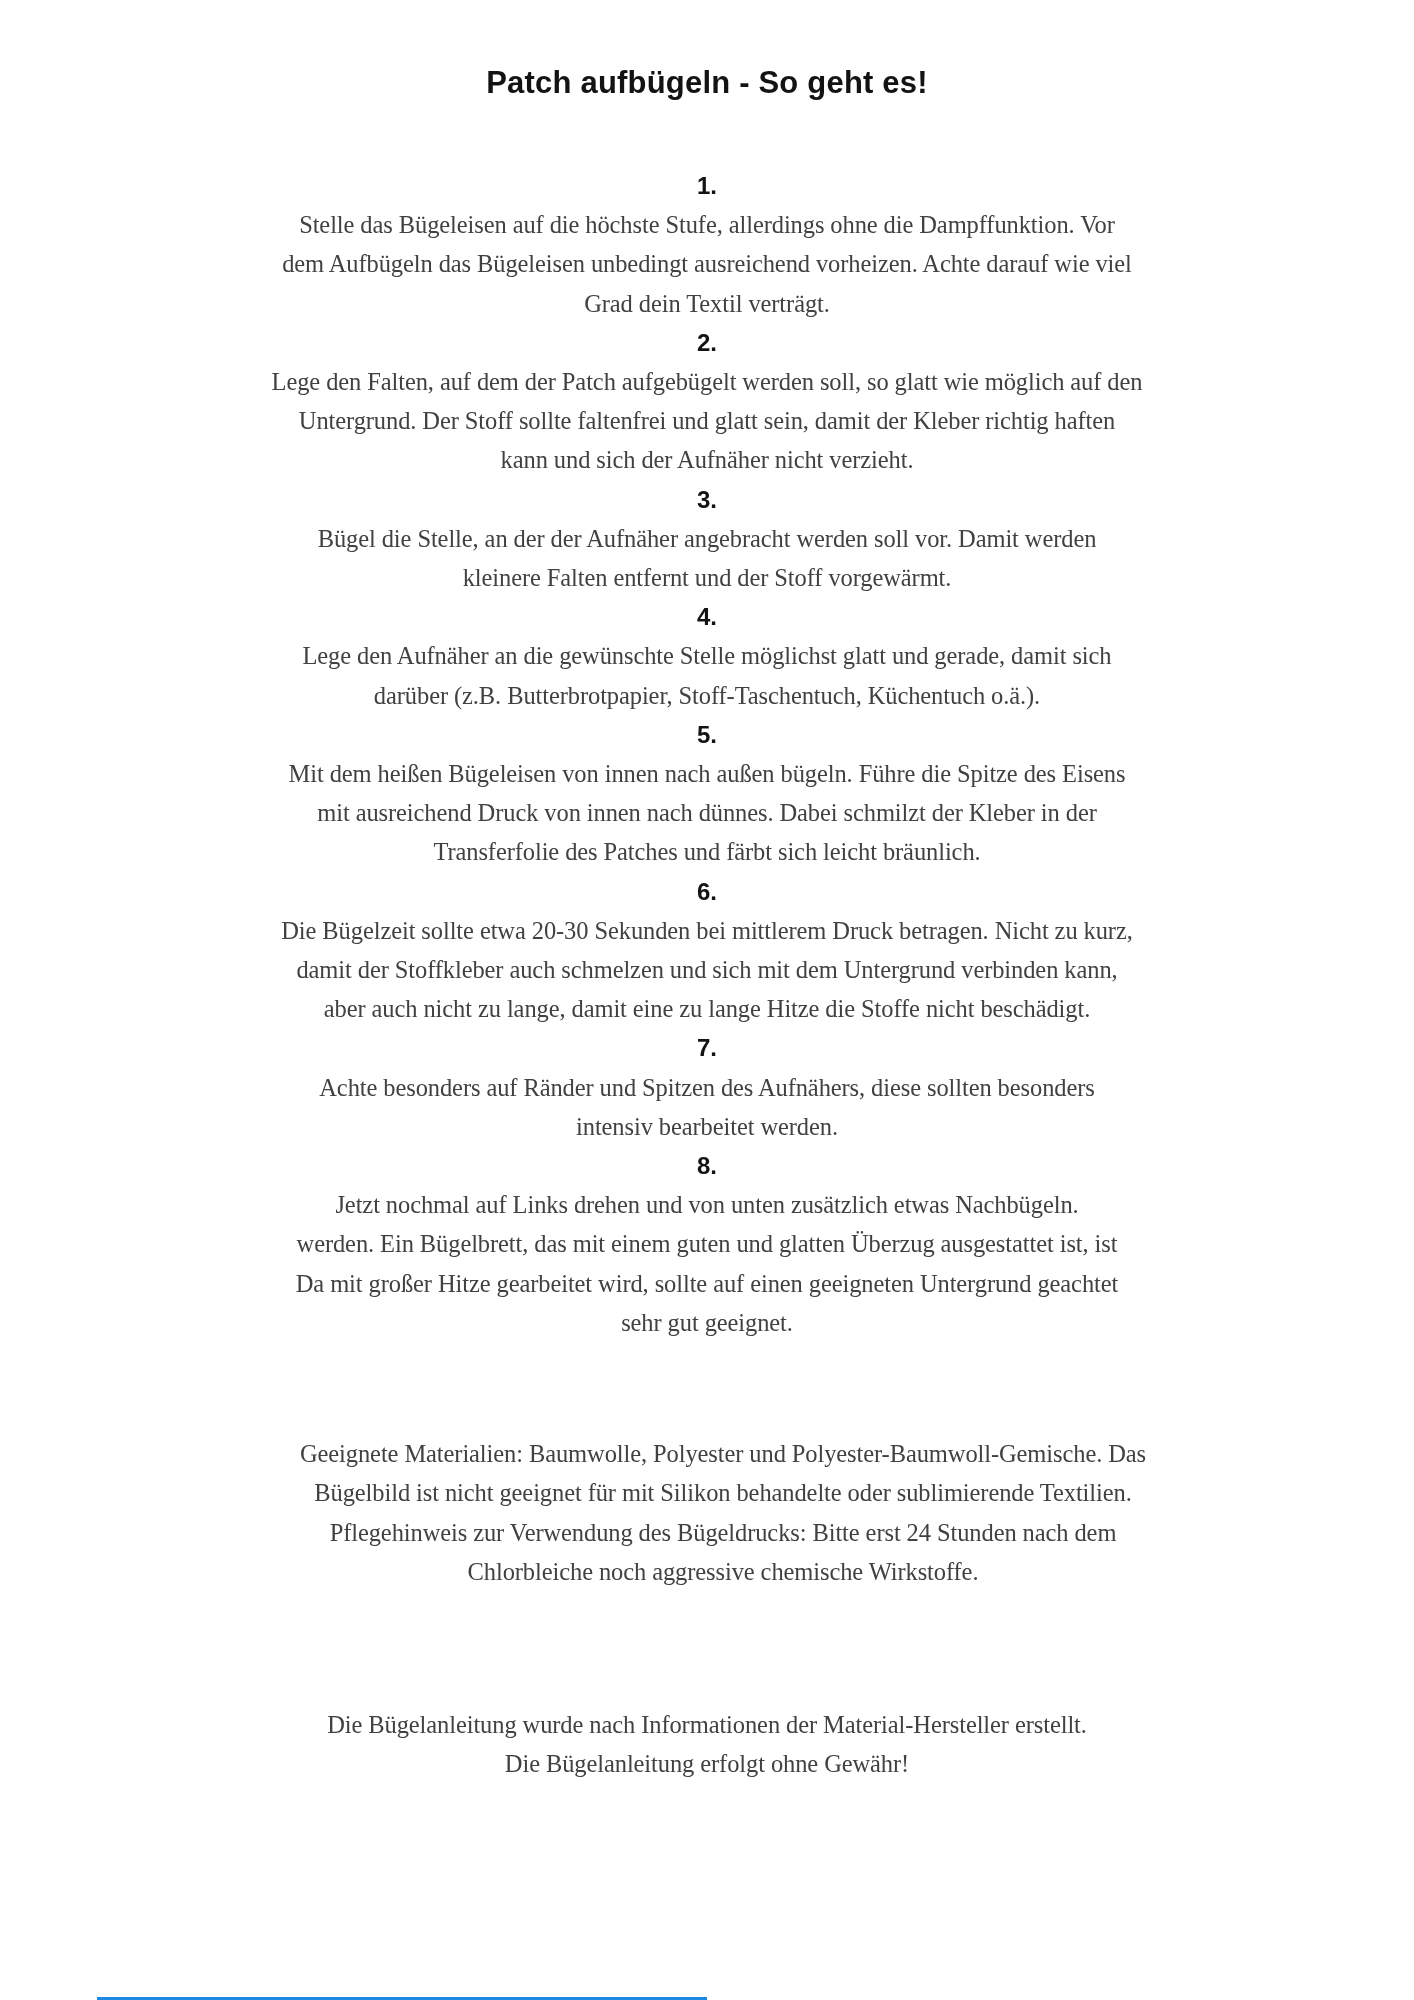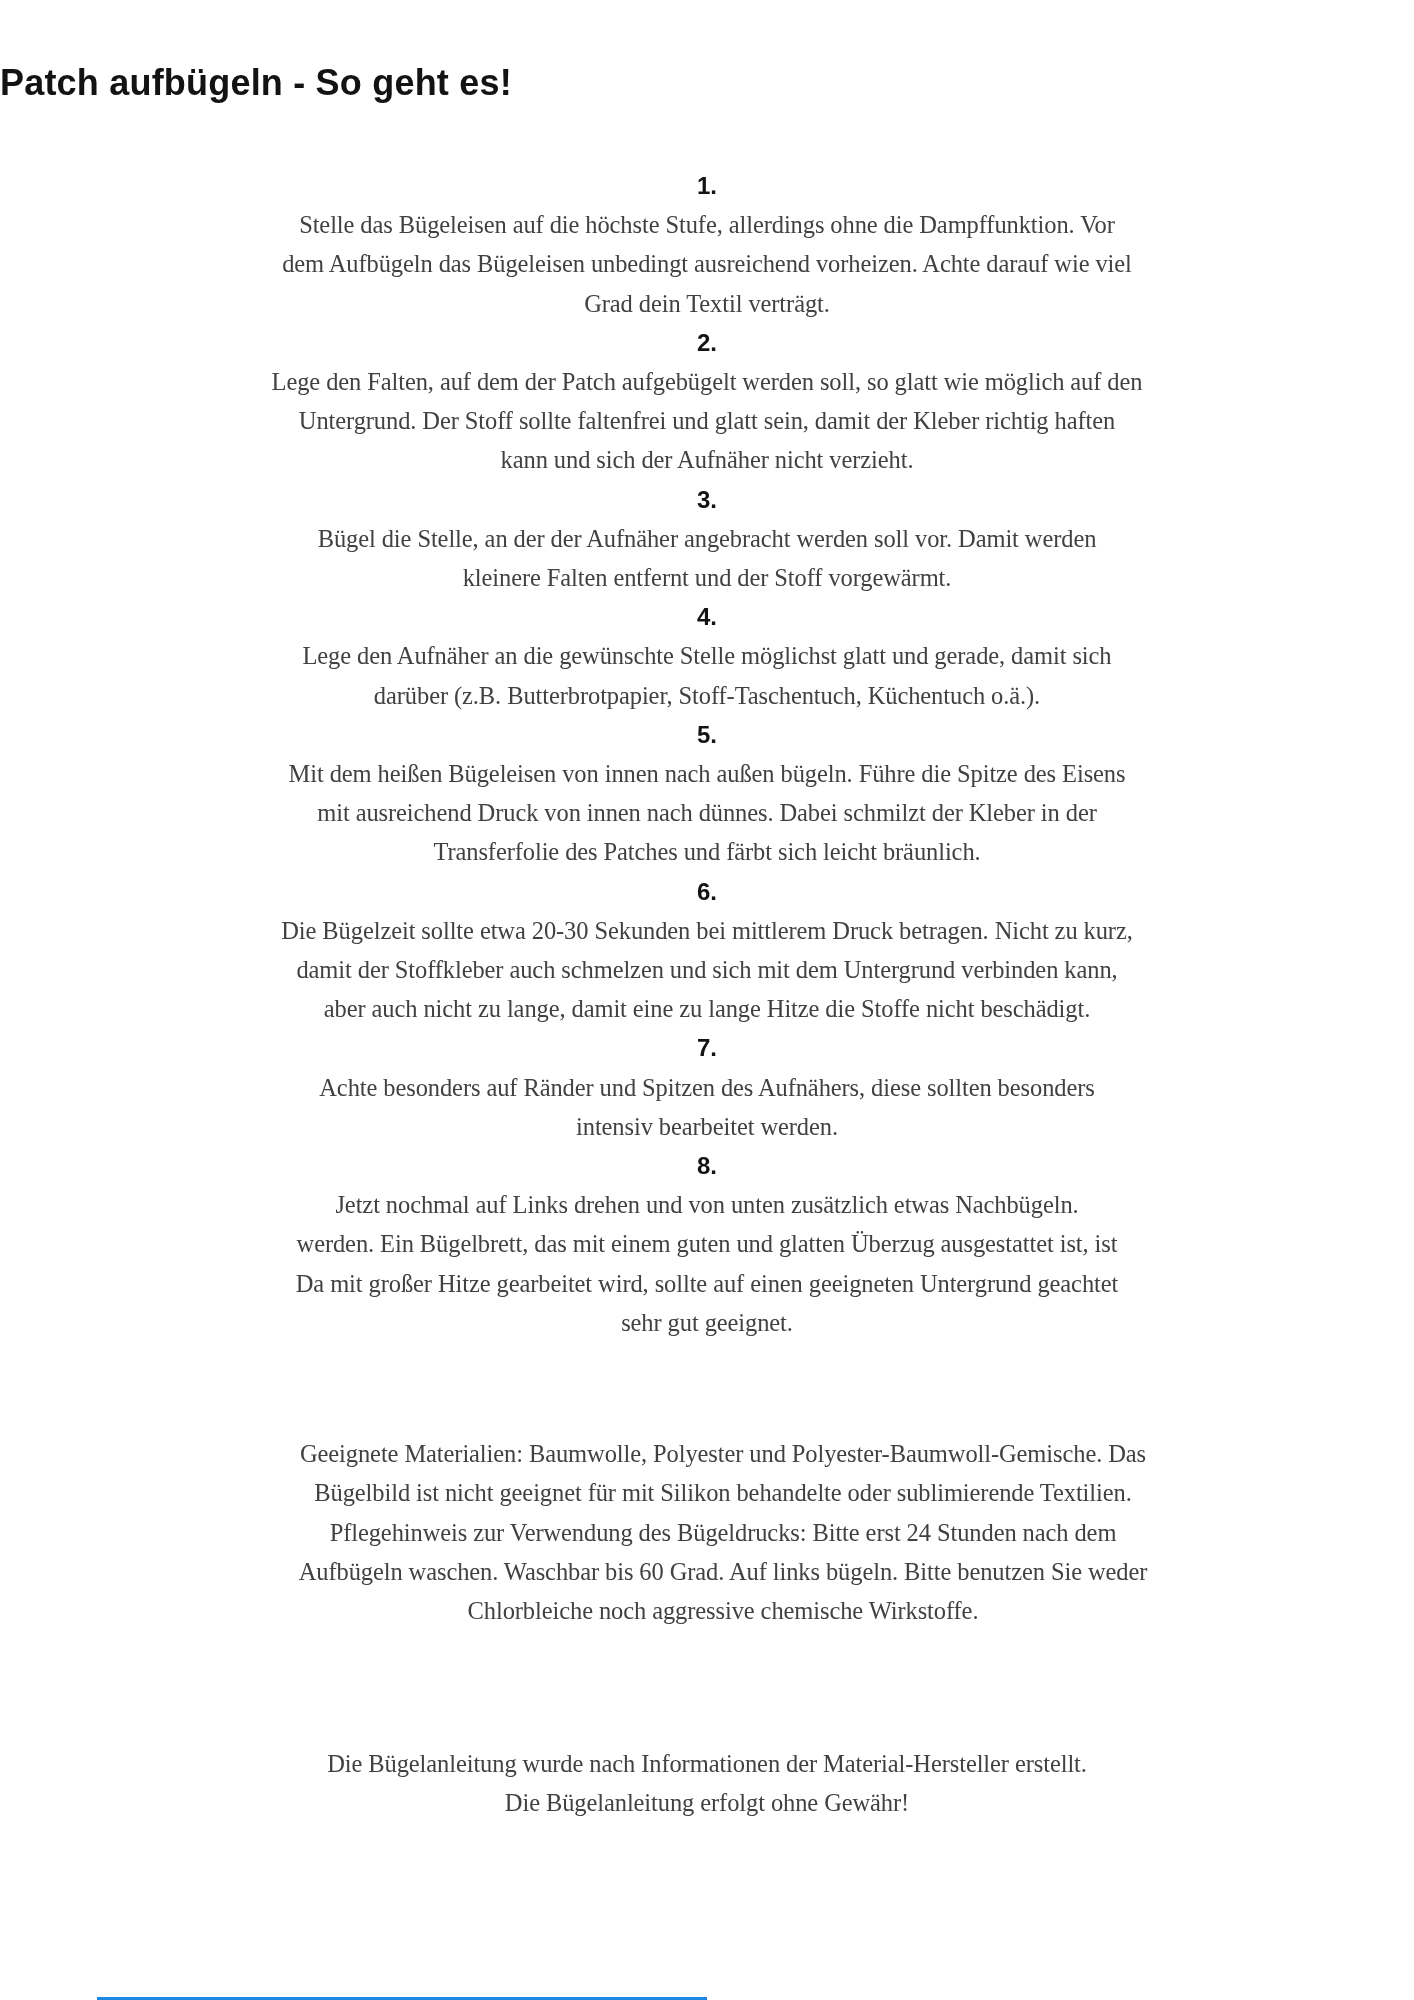--- a/index.html
+++ b/index.html
@@ -14,21 +14,22 @@
     overflow: hidden;
     font-family: "Liberation Sans", sans-serif;
   }
   .page {
     position: absolute;
     inset: 0;
     background: #ffffff;
   }
   .doc-title {
     margin-top: 60px;
-    font-size: 36px;
+    text-align: center;
+    font-size: 31px;
     line-height: 46px;
     font-weight: 700;
     color: #131313;
     letter-spacing: 0.2px;
   }
   .steps {
     margin-top: 60px;
   }
   .step-num {
     text-align: center;
@@ -98,21 +99,20 @@
       <div class="text-line">Jetzt nochmal auf Links drehen und von unten zusätzlich etwas Nachbügeln.</div>
       <div class="text-line">werden. Ein Bügelbrett, das mit einem guten und glatten Überzug ausgestattet ist, ist</div>
       <div class="text-line">Da mit großer Hitze gearbeitet wird, sollte auf einen geeigneten Untergrund geachtet</div>
       <div class="text-line">sehr gut geeignet.</div>
     </div>
 
   <div class="materials-note">
       <div class="text-line">Geeignete Materialien: Baumwolle, Polyester und Polyester-Baumwoll-Gemische. Das</div>
       <div class="text-line">Bügelbild ist nicht geeignet für mit Silikon behandelte oder sublimierende Textilien.</div>
       <div class="text-line">Pflegehinweis zur Verwendung des Bügeldrucks: Bitte erst 24 Stunden nach dem</div>
-      <div class="text-line">Aufbügeln waschen. Waschbar bis 60 Grad. Auf links bügeln. Bitte benutzen Sie weder</div>
       <div class="text-line">Chlorbleiche noch aggressive chemische Wirkstoffe.</div>
     </div>
 
   <div class="footer-note">
       <div class="text-line">Die Bügelanleitung wurde nach Informationen der Material-Hersteller erstellt.</div>
       <div class="text-line">Die Bügelanleitung erfolgt ohne Gewähr!</div>
     </div>
 
   <div class="bottom-edge-line" style="background: rgb(30, 136, 229);"></div>
 </div>

